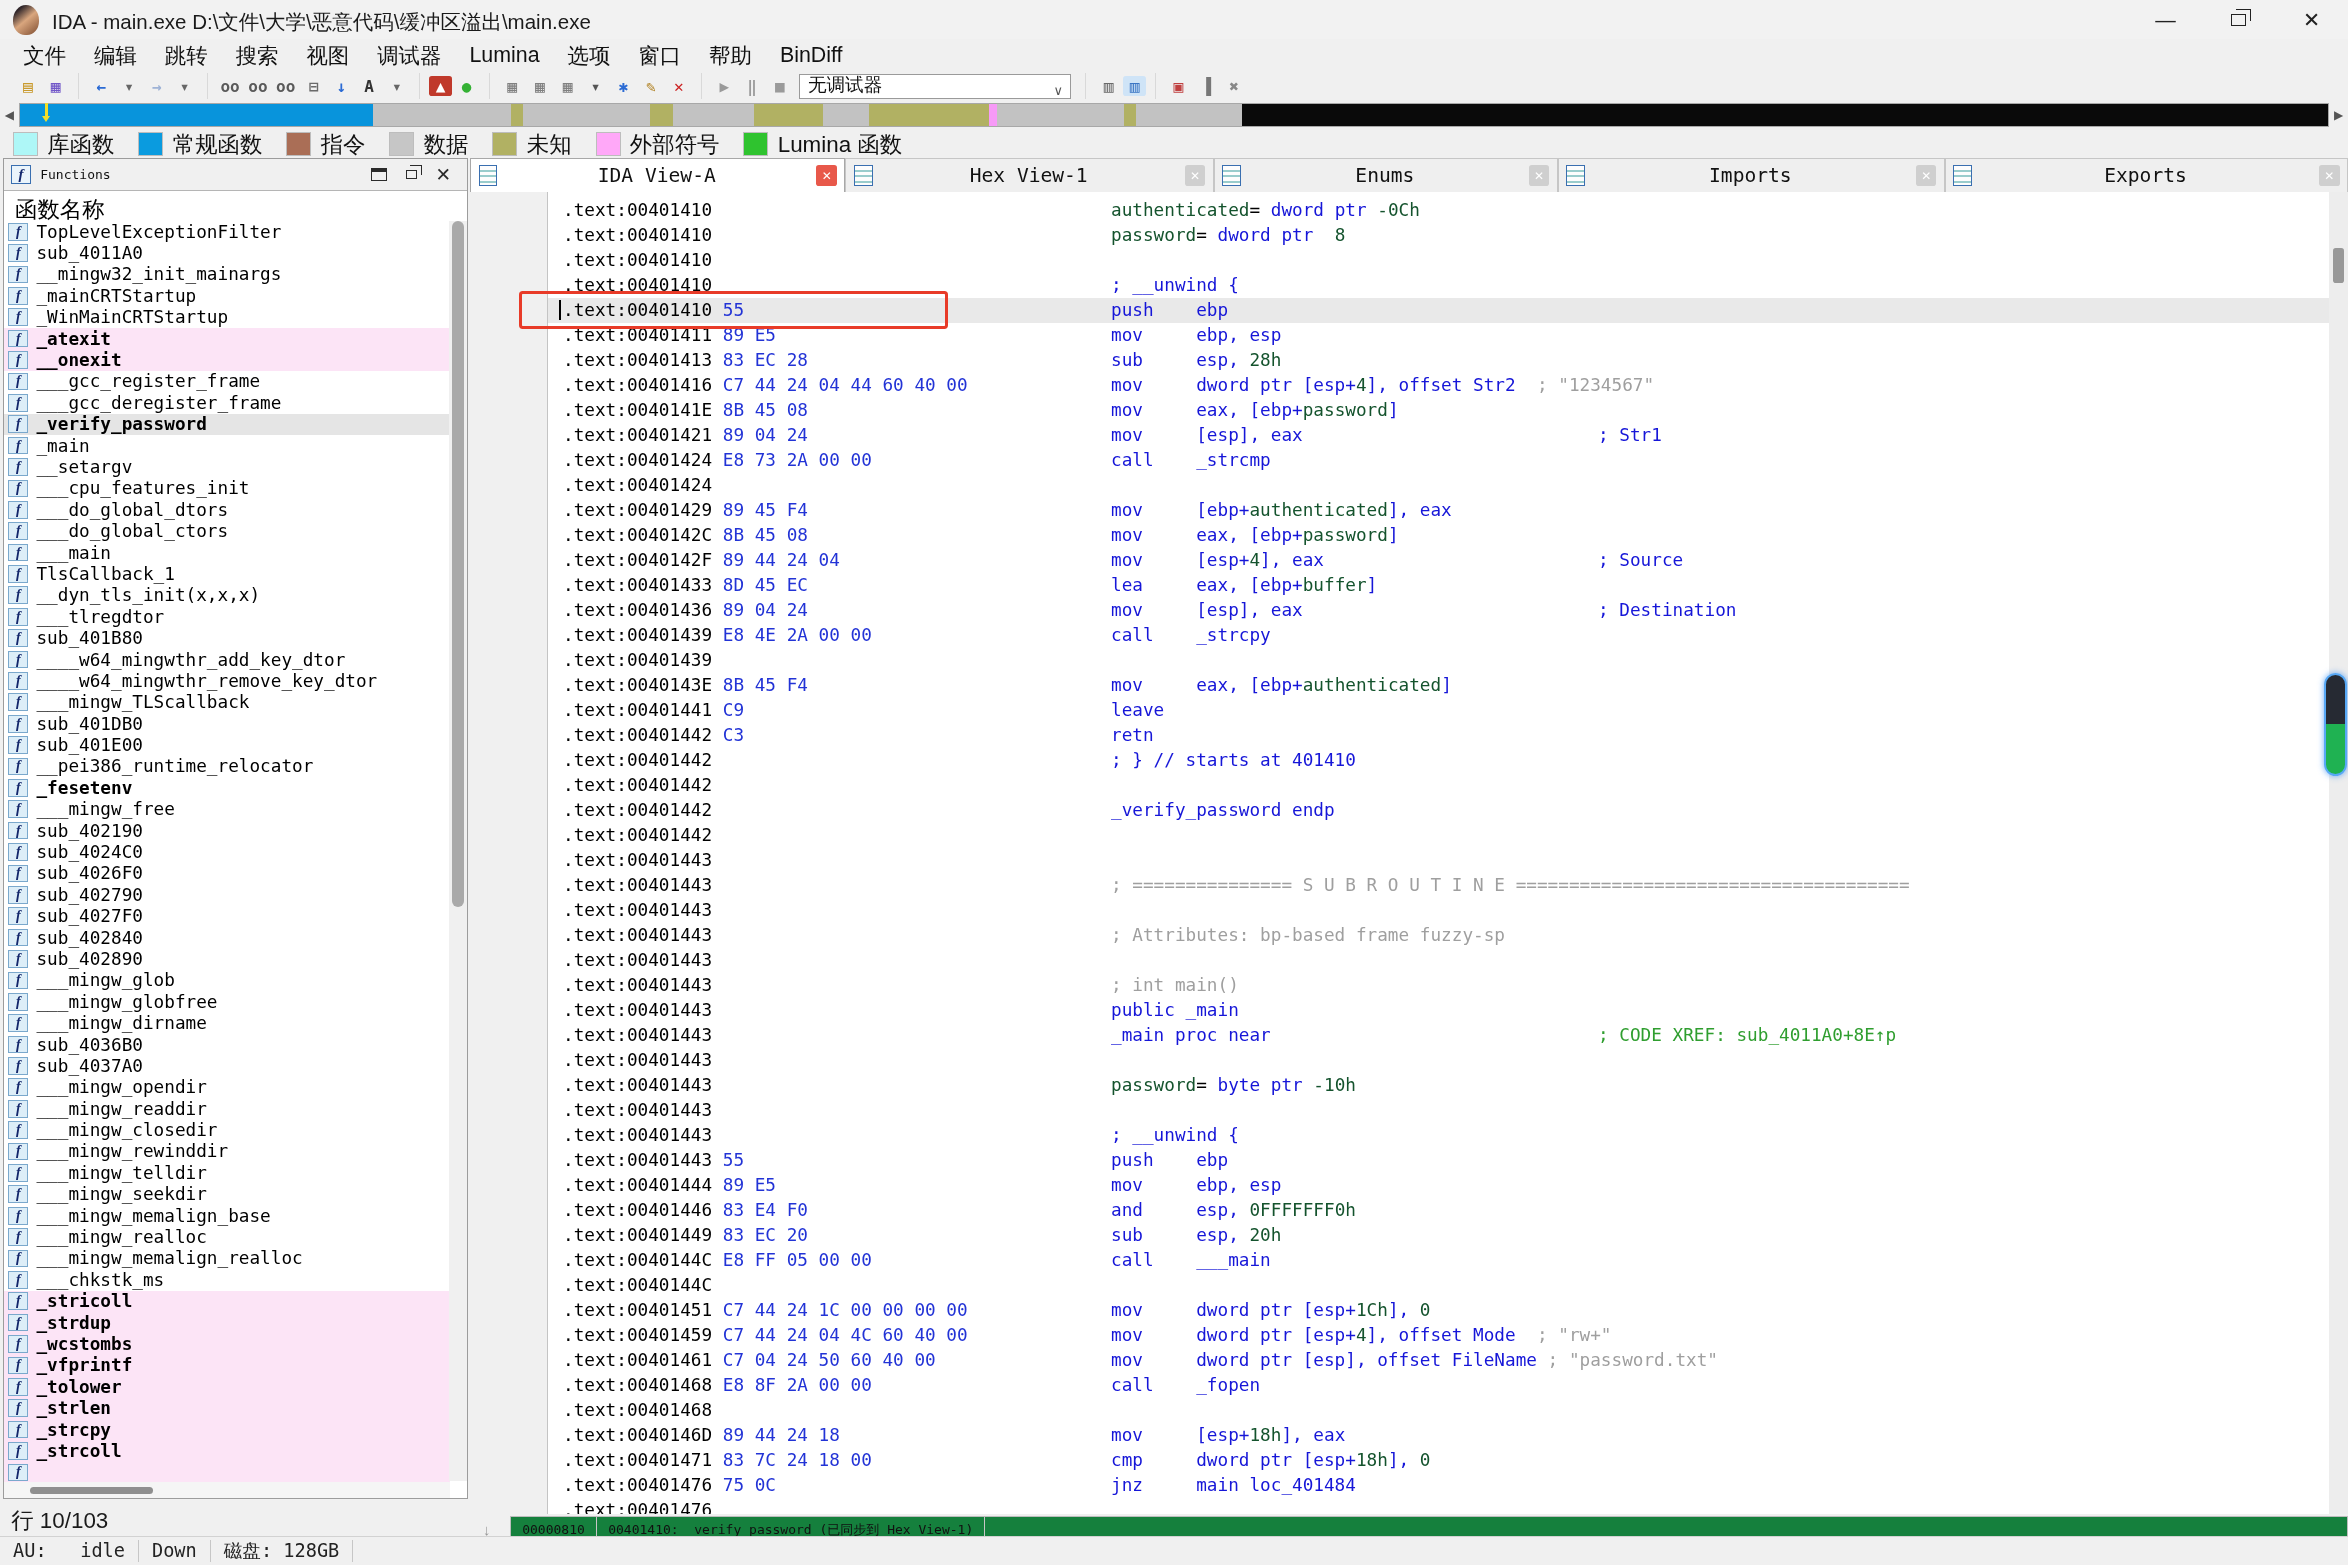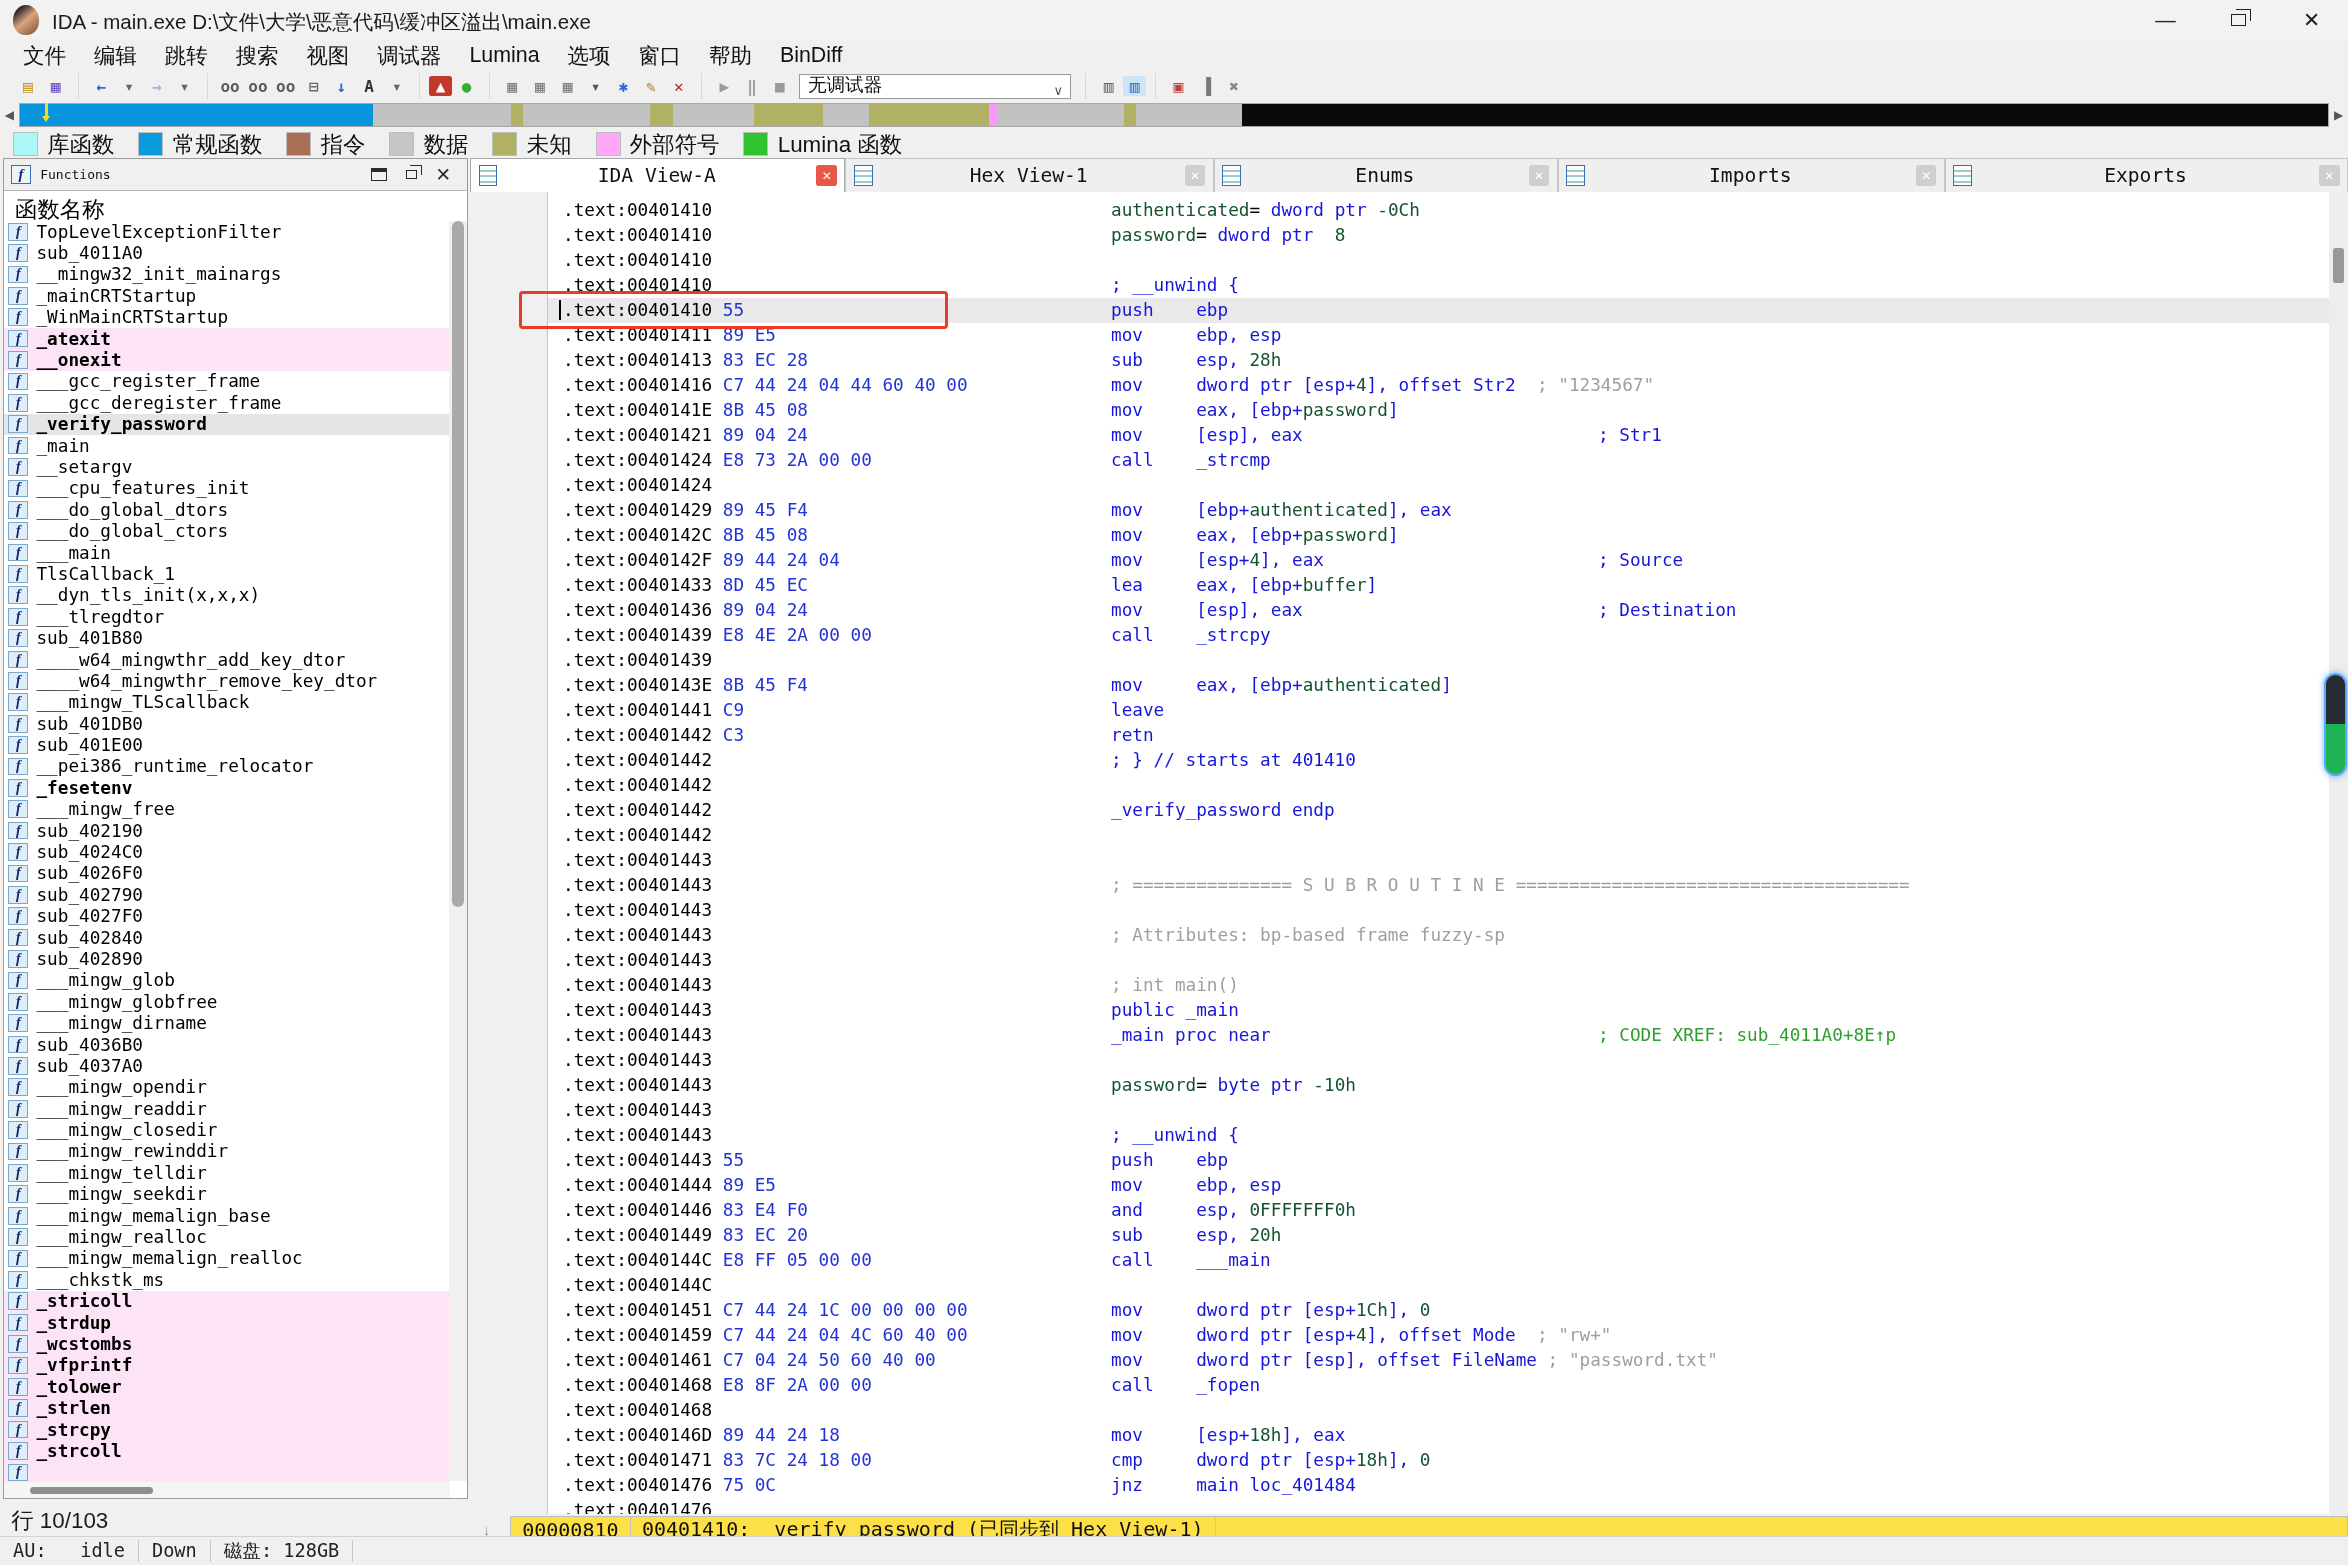--- a/index.html
+++ b/index.html
@@ -105,22 +105,22 @@
   .redbox { position:absolute; left:49px; top:-6.5px; width:429px; height:38px; border:3.7px solid #e83b28; border-radius:3.7px; z-index:6; }
   .caret { position:absolute; left:89px; top:2.8px; width:1.9px; height:19.6px; background:#000; z-index:7; }
 
   .dscroll { position:absolute; right:0; top:192px; width:18.6px; height:1322px; background:#ededed; }
   .dscroll .thumb { position:absolute; left:3.7px; top:56px; width:11.2px; height:35px; background:#989898; border-radius:2.8px; }
   .sidewidget { position:absolute; right:0.9px; top:673px; width:23px; height:103px; border-radius:12px;
                 border:2.8px solid #57a8f5; box-shadow:0 0 6.5px rgba(70,150,245,.8);
                 background:linear-gradient(180deg,#262a33 0 50%,#1fb252 50% 100%); z-index:9; }
 
   
-  .syncbar { position:absolute; left:510px; right:0; top:1516px; height:27px; background:#fde047; border:0.9px solid #bdbdbd;
-             display:flex; align-items:center; font-family:"DejaVu Sans Mono", monospace; font-size:20px; color:#111; }
+  .syncbar { position:absolute; left:510px; right:0; top:1516px; height:27px; background:#15803d; border:0.9px solid #bdbdbd;
+             display:flex; align-items:center; font-family:"DejaVu Sans Mono", monospace; font-size:13px; color:#111; }
   .synccell1 { padding:0 11.2px; border-right:0.9px solid #c6c6c6; height:100%; display:flex; align-items:center; }
   .synccell2 { padding:0 11.2px; border-right:0.9px solid #c6c6c6; height:100%; display:flex; align-items:center; }
   .syncarrow { position:absolute; left:483px; top:1521px; color:#999; font-size:15px; }
   .blueline { position:absolute; left:470px; right:0; top:1544px; height:2.8px; background:#2643b8; }
 
   .statusbar { position:absolute; left:0; bottom:0; width:2348px; height:29px; background:#f0f0f0; border-top:0.9px solid #d2d2d2;
                display:flex; align-items:center; font-family:"DejaVu Sans Mono", monospace; font-size:18.6px; color:#222; }
   .scell { padding:0 13px; height:22.4px; display:flex; align-items:center; border-right:0.9px solid #c6c6c6; }
 </style>
 </head>

